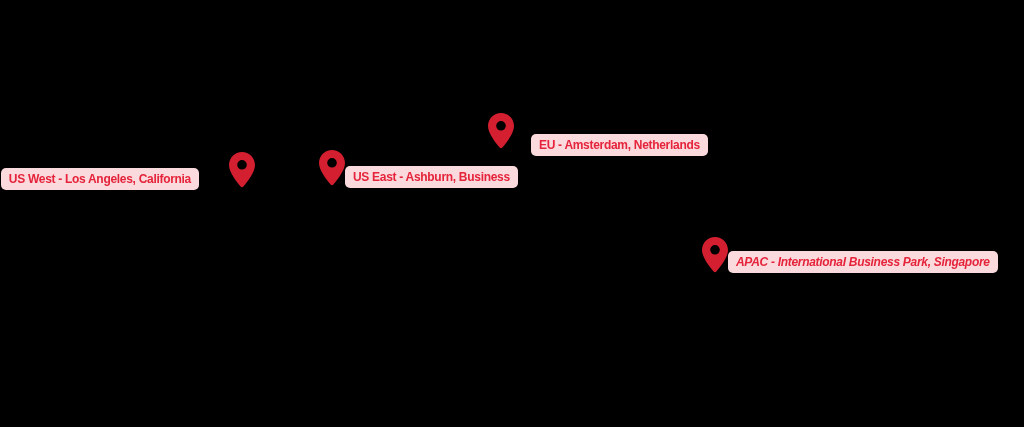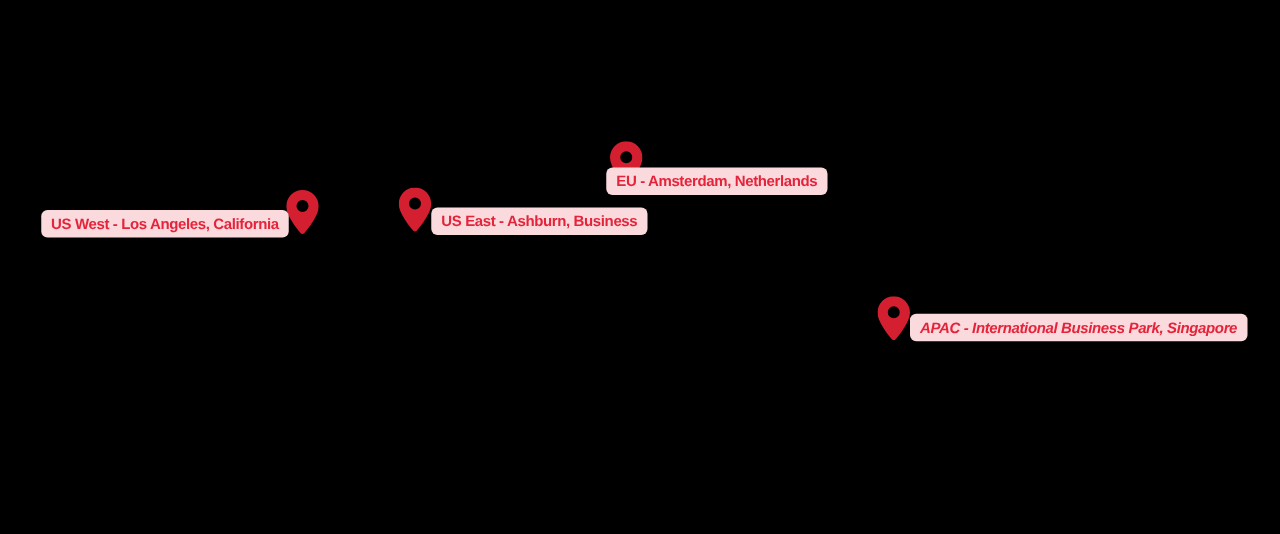--- a/index.html
+++ b/index.html
@@ -49,39 +49,39 @@
   }
 </style>
 </head>
 <body>
 
 <div class="map" id="map">
   <div class="location">
     <svg class="pin" viewBox="0 0 26 37" aria-hidden="true" style="left: 229px; top: 152px;">
       <path fill-rule="evenodd" d="M13 0C5.82 0 0 5.82 0 13c0 7.47 8.2 17.62 11.6 21.52.74.85 2.06.85 2.8 0C17.8 30.62 26 20.47 26 13 26 5.82 20.18 0 13 0zm0 17.6a4.8 4.8 0 1 1 0-9.6 4.8 4.8 0 0 1 0 9.6z"></path>
     </svg>
-    <div class="label" style="right: 793px; top: 168px; justify-content: center;">
+    <div class="label" style="right: 825px; top: 168px; justify-content: center;">
       <span class="label-text">US West - Los Angeles, California</span>
     </div>
   </div>
 
   <div class="location">
     <svg class="pin" viewBox="0 0 26 37" aria-hidden="true" style="left: 319px; top: 150px;">
       <path fill-rule="evenodd" d="M13 0C5.82 0 0 5.82 0 13c0 7.47 8.2 17.62 11.6 21.52.74.85 2.06.85 2.8 0C17.8 30.62 26 20.47 26 13 26 5.82 20.18 0 13 0zm0 17.6a4.8 4.8 0 1 1 0-9.6 4.8 4.8 0 0 1 0 9.6z"></path>
     </svg>
     <div class="label" style="left: 345px; top: 166px;">
       <span class="label-text">US East - Ashburn, Business</span>
     </div>
   </div>
 
   <div class="location">
     <svg class="pin" viewBox="0 0 26 37" aria-hidden="true" style="left: 488px; top: 113px;">
       <path fill-rule="evenodd" d="M13 0C5.82 0 0 5.82 0 13c0 7.47 8.2 17.62 11.6 21.52.74.85 2.06.85 2.8 0C17.8 30.62 26 20.47 26 13 26 5.82 20.18 0 13 0zm0 17.6a4.8 4.8 0 1 1 0-9.6 4.8 4.8 0 0 1 0 9.6z"></path>
     </svg>
-    <div class="label" style="left: 485px; top: 134px; text-align: center;">
+    <div class="label" style="left: 531px; top: 134px; text-align: center;">
       <span class="label-text">EU - Amsterdam, Netherlands</span>
     </div>
   </div>
 
   <div class="location">
     <svg class="pin" viewBox="0 0 26 37" aria-hidden="true" style="left: 702px; top: 237px;">
       <path fill-rule="evenodd" d="M13 0C5.82 0 0 5.82 0 13c0 7.47 8.2 17.62 11.6 21.52.74.85 2.06.85 2.8 0C17.8 30.62 26 20.47 26 13 26 5.82 20.18 0 13 0zm0 17.6a4.8 4.8 0 1 1 0-9.6 4.8 4.8 0 0 1 0 9.6z"></path>
     </svg>
     <div class="label" style="left: 728px; top: 251px; font-style: italic;">
       <span class="label-text">APAC - International Business Park, Singapore</span>

